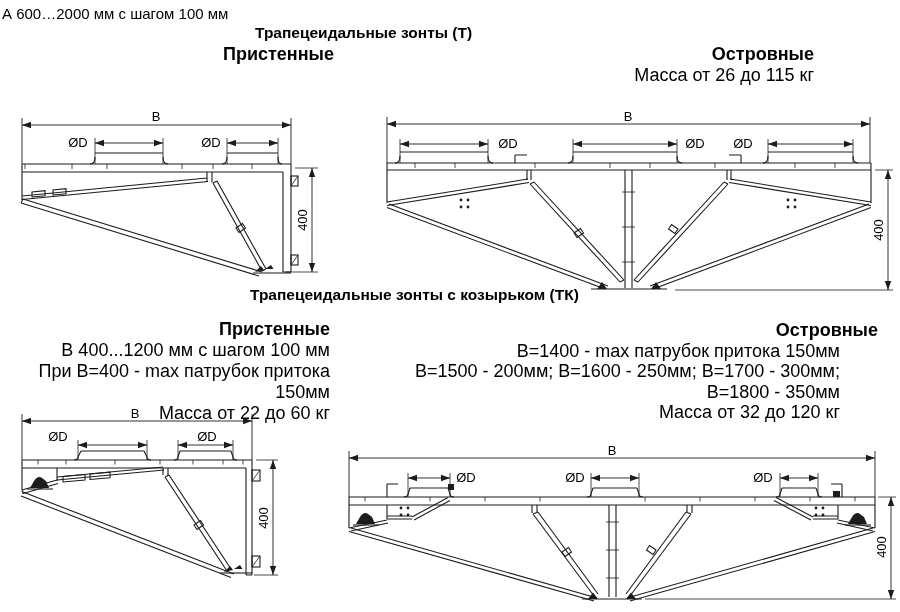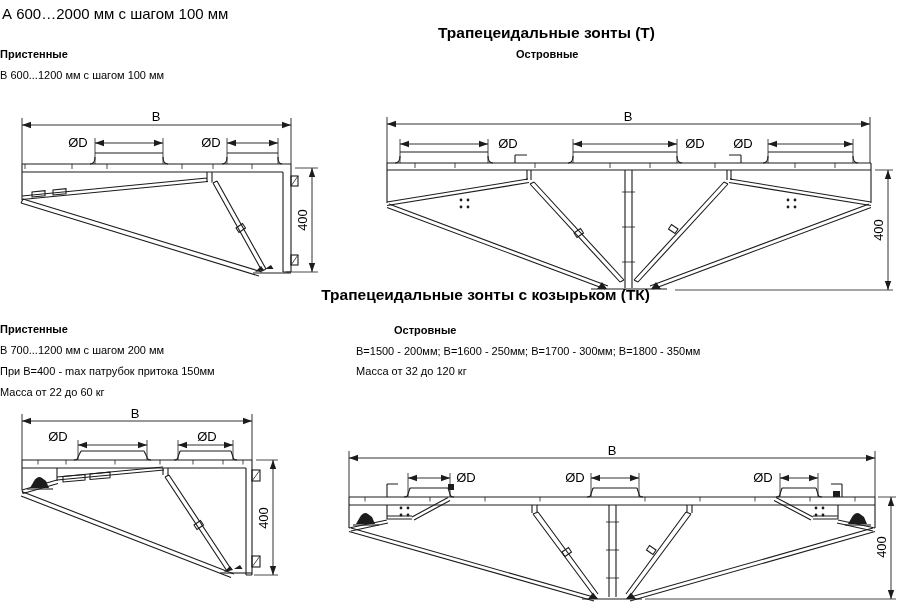--- a/index.html
+++ b/index.html
@@ -1,45 +1,45 @@
 <!DOCTYPE html>
 <html><head>
 <meta charset="utf-8">
 <style>
   html,body{margin:0;padding:0;background:#fff}
   .page{position:relative;width:900px;height:612px;background:#fff;overflow:hidden;
         font-family:"Liberation Sans","DejaVu Sans",sans-serif;color:#000}
   .t{position:absolute;font-size:15px;white-space:nowrap}
-  .title{position:absolute;font-size:15.5px;font-weight:bold;text-align:right;white-space:nowrap}
-  .col{position:absolute;text-align:left;font-size:11px}
+  .title{position:absolute;font-size:15.5px;font-weight:bold;text-align:left;white-space:nowrap}
+  .col{position:absolute;text-align:right;font-size:18px}
   .col .h{font-weight:bold}
   .shift-r{position:relative;left:38px}
   svg{position:absolute;overflow:visible}
   .s{stroke:#1c1c1c;stroke-width:1.1;fill:none}
   .thin{stroke:#1c1c1c;stroke-width:0.8;fill:none}
   .d{stroke:#1c1c1c;stroke-width:0.9;fill:none}
   .ah{fill:#1c1c1c;stroke:none}
   .dl{font-size:13px;fill:#000;font-family:"Liberation Sans","DejaVu Sans",sans-serif}
 </style>
 </head>
 <body>
 
 <div class="page">
 
   <div class="t" style="left:2px;top:5px">А 600…2000 мм с шагом 100 мм</div>
 
   <div class="title" style="left:255px;top:24px;width:400px">Трапецеидальные зонты (Т)</div>
 
   <div class="col" style="left:0;top:44px;width:334px;line-height:21px">
     <div class="h">Пристенные</div>
-    <div>В 600...1200 мм с шагом 100 мм</div>
   </div>
 
   <div class="col" style="left:516px;top:44px;width:298px;line-height:21px">
     <div class="h">Островные</div>
+    <div>Масса от 26 до 115 кг</div>
   </div>
 
   <svg style="left:8px;top:112px" width="315" height="190" viewBox="0 0 315 190">
     <g>
       <path class="d" d="M14,13 H283 M14,6 V52 M283,6 V52"></path>
       <path class="ah" d="M14,13 l9,-3.2 l0,6.4 z M283,13 l-9,-3.2 l0,6.4 z"></path>
       <text class="dl" x="148" y="9" text-anchor="middle">B</text>
     </g>
     <g>
       <text class="dl" x="70" y="35" text-anchor="middle">ØD</text>
@@ -149,27 +149,28 @@
       <path class="d" d="M513,58 V178"></path>
       <path class="ah" d="M513,58 l-3.2,9 l6.4,0 z M513,178 l-3.2,-9 l6.4,0 z"></path>
       <text class="dl" x="508" y="118" text-anchor="middle" transform="rotate(-90 508 118)">400</text>
     </g>
   </svg>
 
   <div class="title" style="left:250px;top:286px;width:400px">Трапецеидальные зонты с козырьком (ТК)</div>
 
   <div class="col" style="left:0;top:319px;width:330px;line-height:21px">
     <div class="h">Пристенные</div>
-    <div>В 700...1200 мм с шагом 200 мм</div>
+    <div>В 400...1200 мм с шагом 100 мм</div>
     <div>При В=400 - max патрубок притока 150мм</div>
     <div>Масса от 22 до 60 кг</div>
   </div>
 
   <div class="col" style="left:356px;top:320px;width:484px;line-height:20.5px">
     <div class="h shift-r">Островные</div>
+    <div>В=1400 - max патрубок притока 150мм</div>
     <div>В=1500 - 200мм; В=1600 - 250мм; В=1700 - 300мм; В=1800 - 350мм</div>
     <div>Масса от 32 до 120 кг</div>
   </div>
 
   <svg style="left:8px;top:410px" width="290" height="200" viewBox="0 0 290 200">
     <g>
       <path class="d" d="M14,11 H244 M14,4 V50 M244,4 V50"></path>
       <path class="ah" d="M14,11 l9,-3.2 l0,6.4 z M244,11 l-9,-3.2 l0,6.4 z"></path>
       <text class="dl" x="127" y="8" text-anchor="middle">B</text>
     </g>

